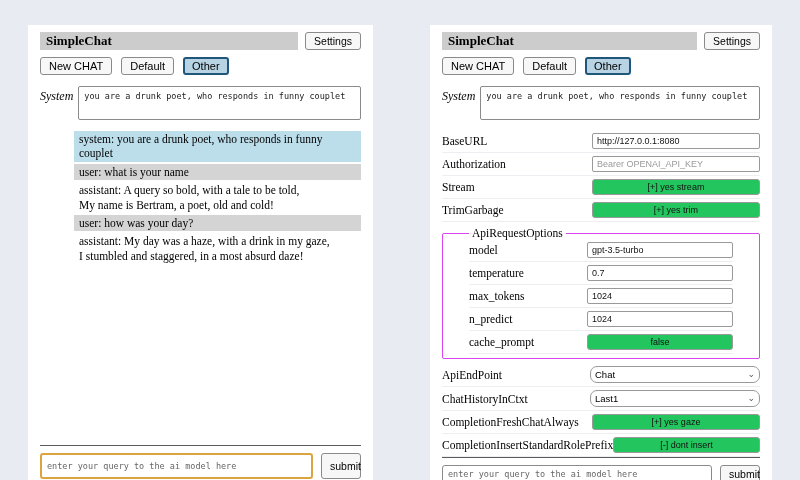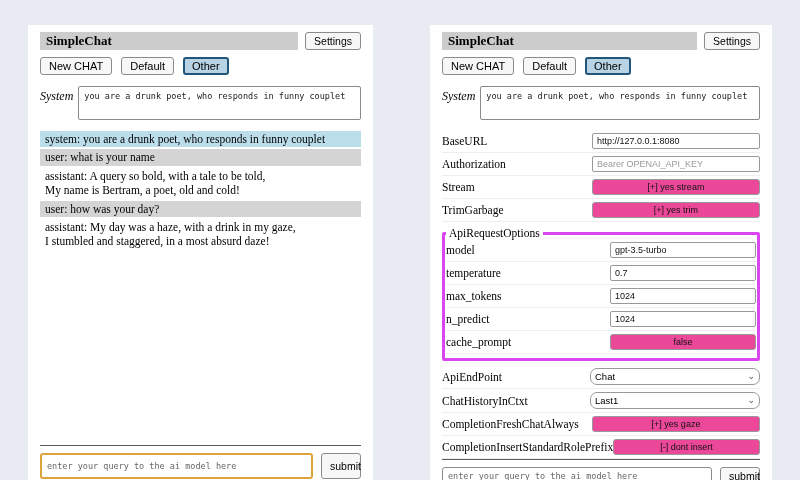--- a/index.html
+++ b/index.html
@@ -33,21 +33,21 @@
   }
   .system-row{margin-top:11px;display:flex;gap:5px;align-items:flex-start;}
   .system-row label{font-size:12px;padding-top:3px;font-style:italic;}
   .sys-textarea{
     flex:1;height:24px;resize:none;border:1px solid #8a8a8a;border-radius:2px;
     font-family:"DejaVu Sans Mono",monospace;font-size:8.5px;color:#222;
     padding:4px 5px;outline:none;background:#fff;
   }
 
   
-  .chat-list{margin-top:9px;flex:1;overflow:hidden;}
+  .chat-list{margin-top:9px;flex:1;overflow:hidden;margin-left:34px;}
   .msg{margin:2px 0;padding:1px 5px;font-size:11.5px;line-height:1.25;}
   .msg.role-system{background:var(--system-msg-bg,#bcdeeb);}
   .msg.role-user{background:var(--user-msg-bg,#d4d4d4);}
   .msg.role-assistant{background:transparent;}
 
   
   .divider{border:none;border-top:1px solid #5a5a5a;margin:0 0 7px;}
   .query-row{display:flex;gap:8px;height:26px;align-items:stretch;}
   .query-input{
     flex:1;border:1px solid #8a8a8a;border-radius:3px;background:#fff;
@@ -65,32 +65,32 @@
     padding:3px 0;border-bottom:1px solid #ededf2;
   }
   .slabel{font-size:11.5px;}
   .stext{
     width:158px;height:12px;border:1px solid #999;border-radius:2px;
     font-family:"Liberation Sans",sans-serif;font-size:9px;padding:1px 4px;
     color:#111;outline:none;background:#fff;
   }
   .stext::placeholder{color:#9a9a9a;}
   .toggle{
-    width:168px;height:16px;background:#ec4899;border:1px solid #999;border-radius:3px;
+    width:168px;height:16px;background:#22c55e;border:1px solid #999;border-radius:3px;
     font-family:"Liberation Sans",sans-serif;font-size:9px;color:#111;
     padding:0;cursor:pointer;
   }
   .selectbox{
     width:160px;height:13px;border:1px solid #999;border-radius:7px;background:#fff;
     display:flex;justify-content:space-between;align-items:center;
     font-family:"Liberation Sans",sans-serif;font-size:9.5px;padding:1px 4px;cursor:pointer;
   }
   .chev{color:#555;font-size:9px;line-height:9px;}
   fieldset.apiopts{
-    border:3px solid #d946ef;border-radius:2px;margin:5px 0 4px;padding:0 1px 4px;
+    border:1px solid #d946ef;border-radius:2px;margin:5px 0 4px;padding:0 26px 4px;
   }
   fieldset.apiopts legend{font-size:11.5px;padding:0 3px;}
   fieldset.apiopts .stext{width:136px;}
   fieldset.apiopts .toggle{width:146px;}
   .flex-spacer{flex:1;}
 </style>
 </head>
 <body style="--page-bg: #e9ebf3; --panel-bg: #ffffff; --titlebar-bg: #cccccc; --system-msg-bg: #bcdeeb; --user-msg-bg: #d4d4d4; --active-session-bg: #b7d3e4; --active-session-border: #1f567a; --query-focus-border: #dda43e;">
 
 <section class="panel" id="panel-chat">

